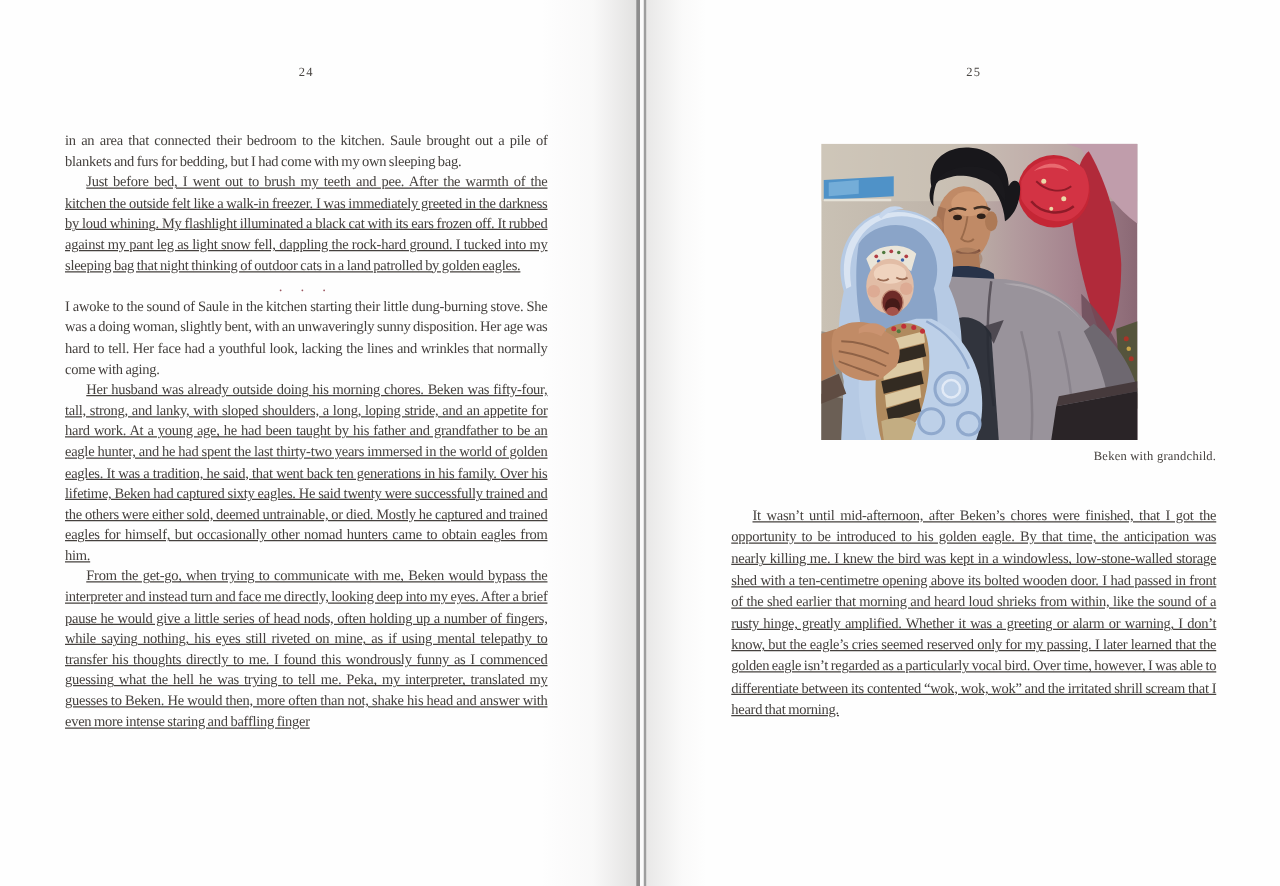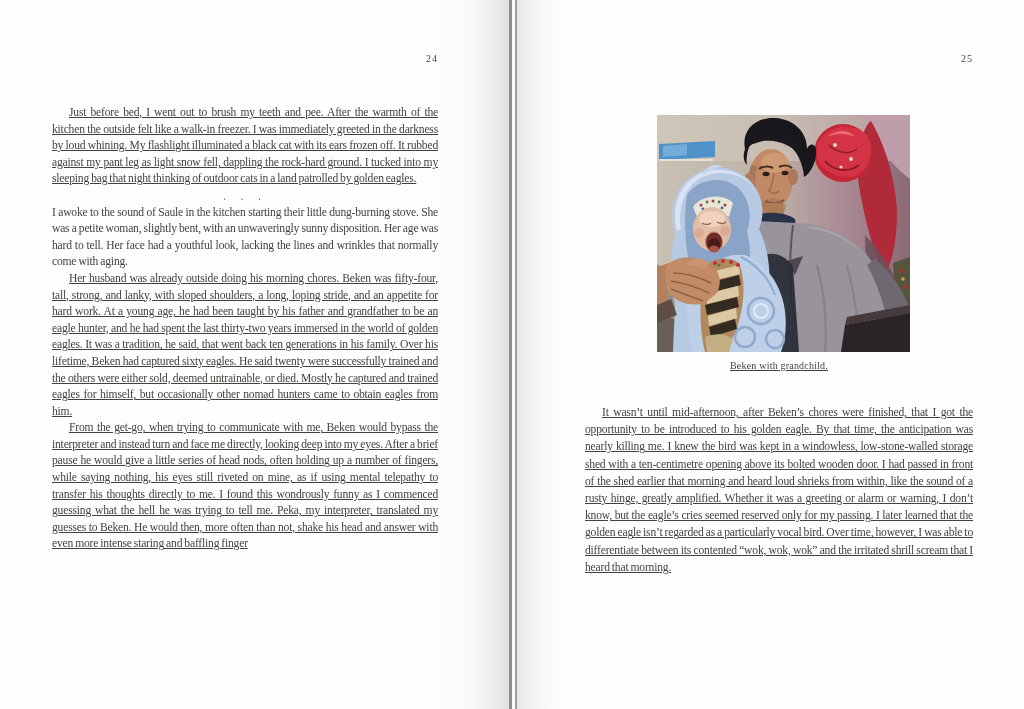--- a/index.html
+++ b/index.html
@@ -12,55 +12,56 @@
   .spread{position:absolute;inset:0;background:#fefefe;}
   
   .gutter-shade-left{position:absolute;top:0;left:432px;width:77px;height:709px;
     background:linear-gradient(to right,rgba(120,115,110,0) 0%,rgba(120,115,110,.04) 55%,rgba(100,96,92,.18) 100%);}
   .gutter-line-a{position:absolute;top:0;left:509px;width:3px;height:709px;background:#8d8d8d;}
   .gutter-gap{position:absolute;top:0;left:512px;width:3px;height:709px;background:#fbfbfb;}
   .gutter-line-b{position:absolute;top:0;left:515px;width:2px;height:709px;background:#9e9e9e;}
   .gutter-shade-right{position:absolute;top:0;left:517px;width:48px;height:709px;
     background:linear-gradient(to right,rgba(100,96,92,.14) 0%,rgba(120,115,110,.03) 60%,rgba(120,115,110,0) 100%);}
 
-  .pagenum{position:absolute;top:53px;font-size:10px;letter-spacing:1px;color:#4a4643;text-align:right;}
+  .pagenum{position:absolute;top:53px;font-size:10px;letter-spacing:1px;color:#4a4643;text-align:center;}
   .pagenum.left{left:52px;width:386px;}
   .pagenum.right{left:585px;width:388px;}
 
   .textcol{position:absolute;text-align:justify;
     font-size:11.6px;line-height:16.6px;letter-spacing:-0.2px;word-spacing:-0.6px;color:#45413e;}
   .textcol.left{left:52px;top:105px;width:386px;}
   .textcol.right{left:585px;top:404px;width:388px;line-height:17.2px;}
   .textcol p{margin:0;}
   .textcol p.indent{text-indent:17px;text-decoration:underline;}
   .section-break{text-align:center;text-indent:0;margin:8px 0 9px 0;
     font-size:12px;letter-spacing:6px;line-height:16.6px;}
 
   .photo{position:absolute;left:657px;top:115px;width:253px;height:237px;}
   .photo svg{display:block;width:253px;height:237px;}
-  .caption{position:absolute;left:585px;top:360px;width:388px;text-align:center;
-    font-size:10px;letter-spacing:.2px;color:#45413e;text-decoration:underline;}
+  .caption{position:absolute;left:585px;top:360px;width:388px;text-align:right;
+    font-size:10px;letter-spacing:.2px;color:#45413e;}
 </style>
 </head>
 <body>
 
 <div class="spread">
 
   <div class="gutter-shade-left"></div>
   <div class="gutter-line-a"></div>
   <div class="gutter-gap"></div>
   <div class="gutter-line-b"></div>
   <div class="gutter-shade-right"></div>
 
   <div class="pagenum left">24</div>
 
   <div class="textcol left">
+    <p>in an area that connected their bedroom to the kitchen. Saule brought out a pile of blankets and furs for bedding, but I had come with my own sleeping bag.</p>
     <p class="indent">Just before bed, I went out to brush my teeth and pee. After the warmth of the kitchen the outside felt like a walk-in freezer. I was immediately greeted in the darkness by loud whining. My flashlight illuminated a black cat with its ears frozen off. It rubbed against my pant leg as light snow fell, dappling the rock-hard ground. I tucked into my sleeping bag that night thinking of outdoor cats in a land patrolled by golden eagles.</p>
     <p class="section-break" style="color:#9b5660;">. . .</p>
-    <p>I awoke to the sound of Saule in the kitchen starting their little dung-burning stove. She was a petite woman, slightly bent, with an unwaveringly sunny disposition. Her age was hard to tell. Her face had a youthful look, lacking the lines and wrinkles that normally come with aging.</p>
+    <p>I awoke to the sound of Saule in the kitchen starting their little dung-burning stove. She was a doing woman, slightly bent, with an unwaveringly sunny disposition. Her age was hard to tell. Her face had a youthful look, lacking the lines and wrinkles that normally come with aging.</p>
     <p class="indent">Her husband was already outside doing his morning chores. Beken was fifty-four, tall, strong, and lanky, with sloped shoulders, a long, loping stride, and an appetite for hard work. At a young age, he had been taught by his father and grandfather to be an eagle hunter, and he had spent the last thirty-two years immersed in the world of golden eagles. It was a tradition, he said, that went back ten generations in his family. Over his lifetime, Beken had captured sixty eagles. He said twenty were successfully trained and the others were either sold, deemed untrainable, or died. Mostly he captured and trained eagles for himself, but occasionally other nomad hunters came to obtain eagles from him.</p>
     <p class="indent">From the get-go, when trying to communicate with me, Beken would bypass the interpreter and instead turn and face me directly, looking deep into my eyes. After a brief pause he would give a little series of head nods, often holding up a number of fingers, while saying nothing, his eyes still riveted on mine, as if using mental telepathy to transfer his thoughts directly to me. I found this wondrously funny as I commenced guessing what the hell he was trying to tell me. Peka, my interpreter, translated my guesses to Beken. He would then, more often than not, shake his head and answer with even more intense staring and baffling finger</p>
   </div>
 
   <div class="pagenum right">25</div>
 
   <div class="photo" role="img" aria-label="Beken, in a gray suit over a dark turtleneck, holding his yawning grandchild wrapped in a pale blue hooded blanket; red fabric flowers hang on the wall behind">
     <svg viewBox="0 0 253 237" aria-hidden="true">
       <defs>
         <linearGradient id="wallG" x1="0" y1="0" x2="1" y2="0">

